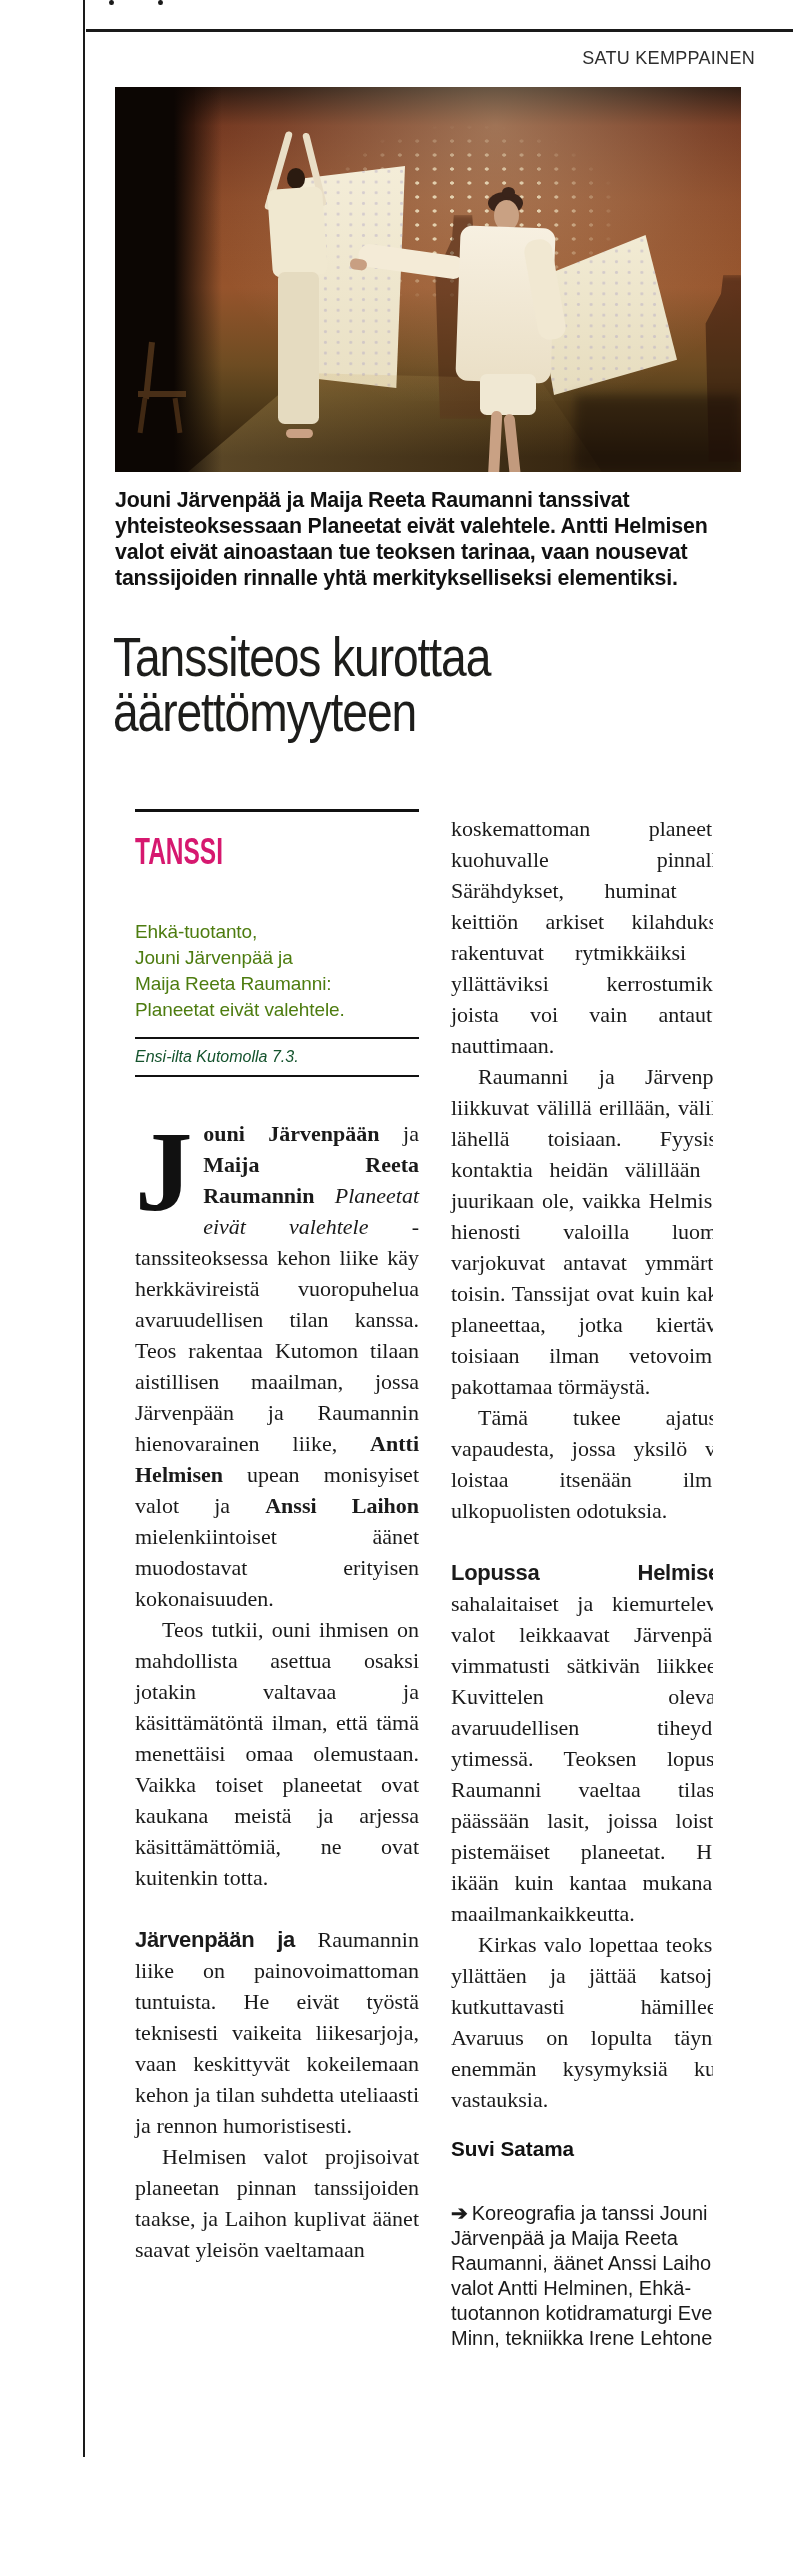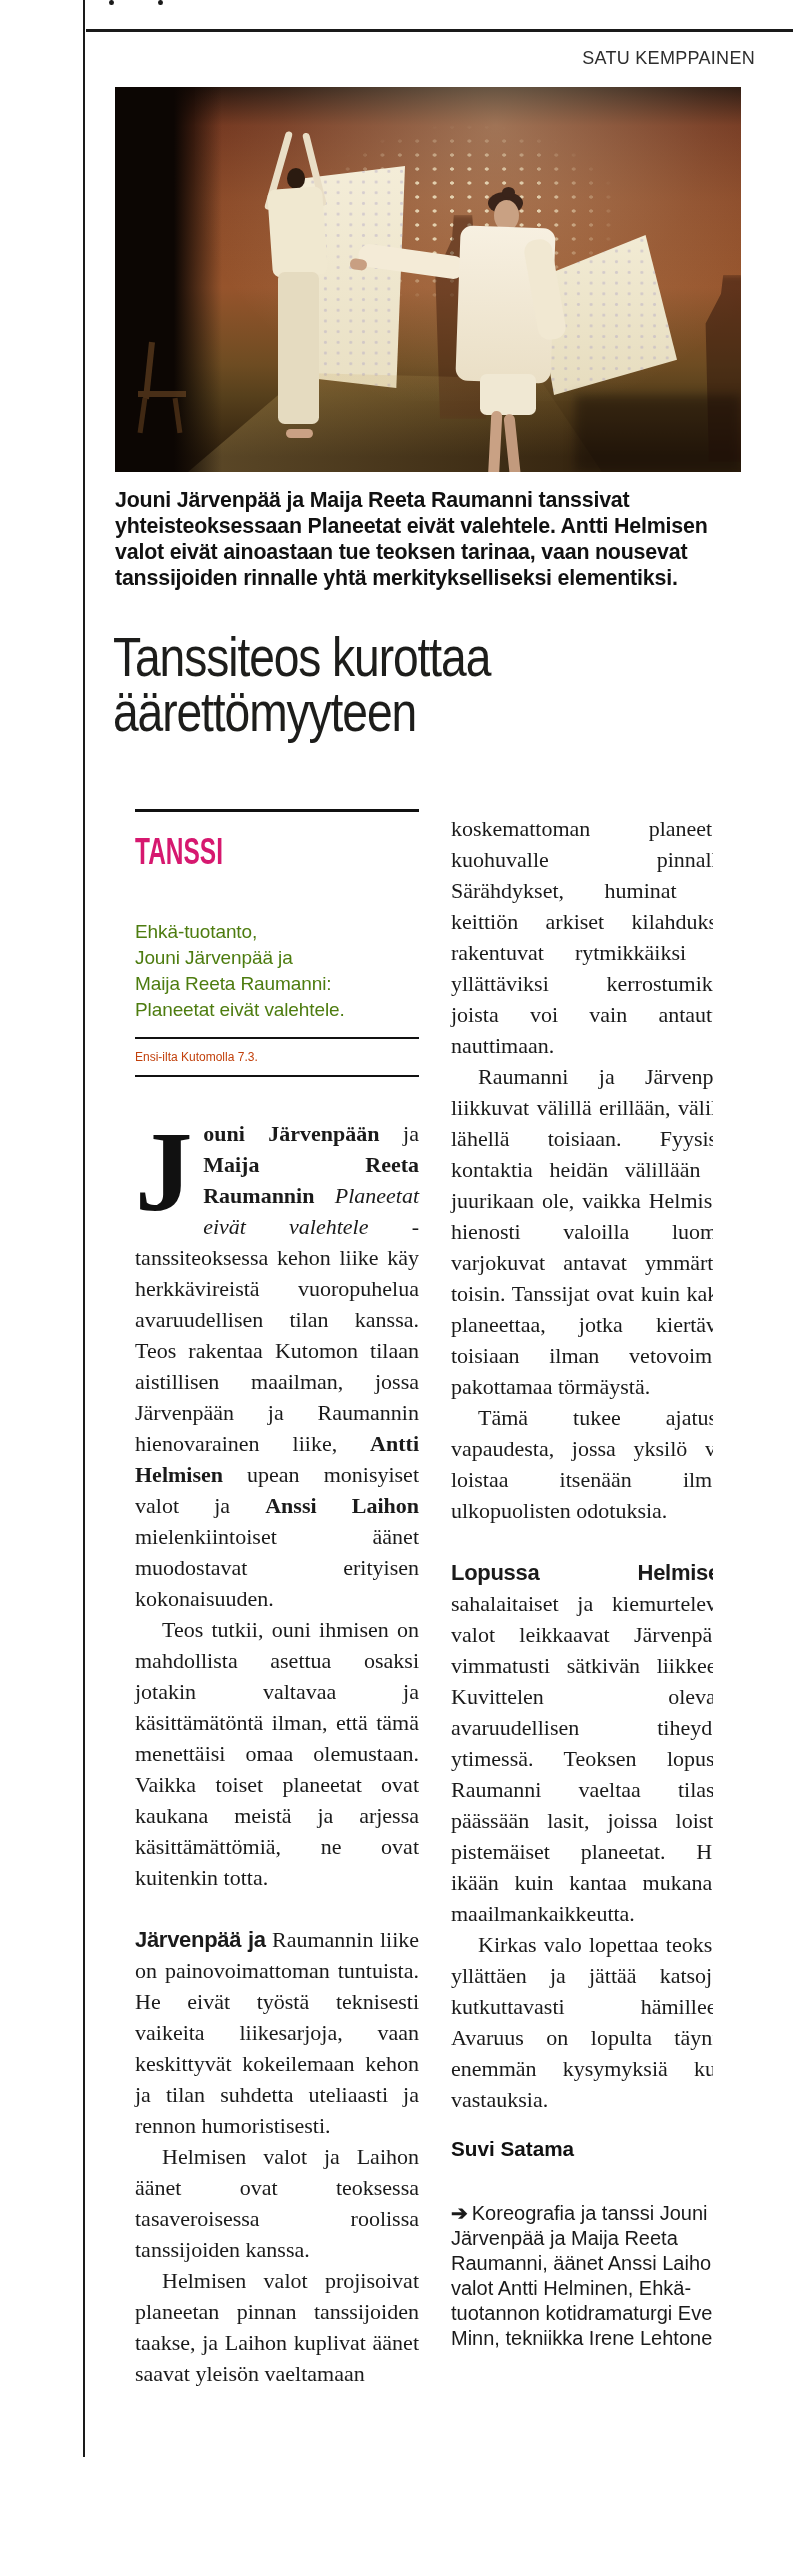--- a/index.html
+++ b/index.html
@@ -79,21 +79,21 @@
   
   .columns{position:absolute;left:115px;top:809px;width:598px;height:1648px;display:flex;gap:32px;overflow:hidden;}
   .col1{width:284px;flex:none;margin-left:20px;}
   .col2{width:282px;flex:none;}
 
   .kicker-rule{border:0;margin:0;height:2.7px;background:#111;}
   .kicker{margin-top:20px;font-weight:700;font-size:36px;line-height:40px;color:#d6186f;
           transform:scaleX(.68);transform-origin:0 50%;white-space:nowrap;letter-spacing:0;}
   .infobox{margin-top:47px;font-weight:400;font-size:19px;line-height:26px;letter-spacing:-0.1px;color:#4d7c0f;}
   .thin-rule{border:0;height:2px;background:#111;margin:14.7px 0 0;}
-  .premiere{padding:5.3px 0 6.7px;font-size:12px;line-height:24px;color:#c2410c;}
+  .premiere{padding:5.3px 0 6.7px;font-size:16px;line-height:24px;color:#14532d;font-style:italic;}
 
   .body{margin-top:41px;font-family:"Liberation Serif",serif;font-size:22px;line-height:31px;
         text-align:justify;color:#1a1a1a;}
   .col2 .body{margin-top:4px;}
   .para{margin:0;}
   .para.indent{text-indent:27px;}
   .para.section{margin-top:31px;}
   .seg-b{font-weight:700;}
   .seg-i{font-style:italic;}
   .seg-lead{font-family:"Liberation Sans",sans-serif;font-weight:700;letter-spacing:-0.3px;}
@@ -171,22 +171,21 @@
         <div>Jouni Järvenpää ja</div>
         <div>Maija Reeta Raumanni:</div>
         <div>Planeetat eivät valehtele.</div>
       </div>
       <hr class="thin-rule">
       <div class="premiere">Ensi-ilta Kutomolla 7.3.</div>
       <hr class="thin-rule" style="margin-top:0">
       <div class="body">
           <p class="para first"><span class="dropcap">J</span><span class="seg-b">ouni Järvenpään</span><span> ja </span><span class="seg-b">Maija Reeta Raumannin</span><span> </span><span class="seg-i">Planeetat eivät valehtele</span><span> -tanssiteoksessa kehon liike käy herkkävireistä vuoropuhelua avaruudellisen tilan kanssa. Teos rakentaa Kutomon tilaan aistillisen maailman, jossa Järvenpään ja Raumannin hienovarainen liike, </span><span class="seg-b">Antti Helmisen</span><span> upean monisyiset valot ja </span><span class="seg-b">Anssi Laihon</span><span> mielenkiintoiset äänet muodostavat erityisen kokonaisuuden.</span></p>
           <p class="para indent"><span>Teos tutkii, ouni ihmisen on mahdollista asettua osaksi jotakin valtavaa ja käsittämätöntä ilman, että tämä menettäisi omaa olemustaan. Vaikka toiset planeetat ovat kaukana meistä ja arjessa käsittämättömiä, ne ovat kuitenkin totta.</span></p>
-          <p class="para section"><span class="seg-lead">Järvenpää ja</span><span> Raumannin liike on painovoimattoman tuntuista. He eivät työstä teknisesti vaikeita liikesarjoja, vaan keskittyvät kokeilemaan kehon ja tilan suhdetta uteliaasti ja rennon humoristisesti.</span></p>
-          <p class="para indent"><span>Helmisen valot ja Laihon äänet ovat teoksessa tasaveroisessa roolissa tanssijoiden kanssa.</span></p>
+          <p class="para section"><span class="seg-lead">Järvenpään ja</span><span> Raumannin liike on painovoimattoman tuntuista. He eivät työstä teknisesti vaikeita liikesarjoja, vaan keskittyvät kokeilemaan kehon ja tilan suhdetta uteliaasti ja rennon humoristisesti.</span></p>
           <p class="para indent"><span>Helmisen valot projisoivat planeetan pinnan tanssijoiden taakse, ja Laihon kuplivat äänet saavat yleisön vaeltamaan</span></p>
         </div>
     </div>
 
     <div class="col2">
       <div class="body">
           <p class="para first"><span>koskemattoman planeetan kuohuvalle pinnalle. Särähdykset, huminat ja keittiön arkiset kilahdukset rakentuvat rytmikkäiksi ja yllättäviksi kerrostumiksi, joista voi vain antautua nauttimaan.</span></p>
           <p class="para indent"><span>Raumanni ja Järvenpää liikkuvat välillä erillään, välillä lähellä toisiaan. Fyysistä kontaktia heidän välillään ei juurikaan ole, vaikka Helmisen hienosti valoilla luomat varjokuvat antavat ymmärtää toisin. Tanssijat ovat kuin kaksi planeettaa, jotka kiertävät toisiaan ilman vetovoiman pakottamaa törmäystä.</span></p>
           <p class="para indent"><span>Tämä tukee ajatusta vapaudesta, jossa yksilö voi loistaa itsenään ilman ulkopuolisten odotuksia.</span></p>
           <p class="para section"><span class="seg-lead">Lopussa Helmisen</span><span> sahalaitaiset ja kiemurtelevat valot leikkaavat Järvenpään vimmatusti sätkivän liikkeen. Kuvittelen olevani avaruudellisen tiheyden ytimessä. Teoksen lopussa Raumanni vaeltaa tilassa päässään lasit, joissa loistaa pistemäiset planeetat. Hän ikään kuin kantaa mukanaan maailmankaikkeutta.</span></p>

